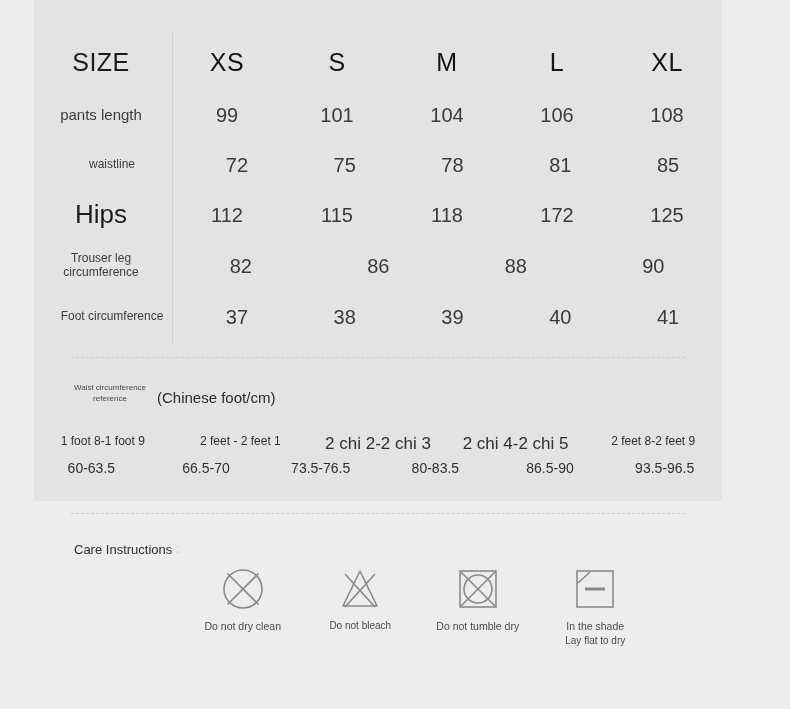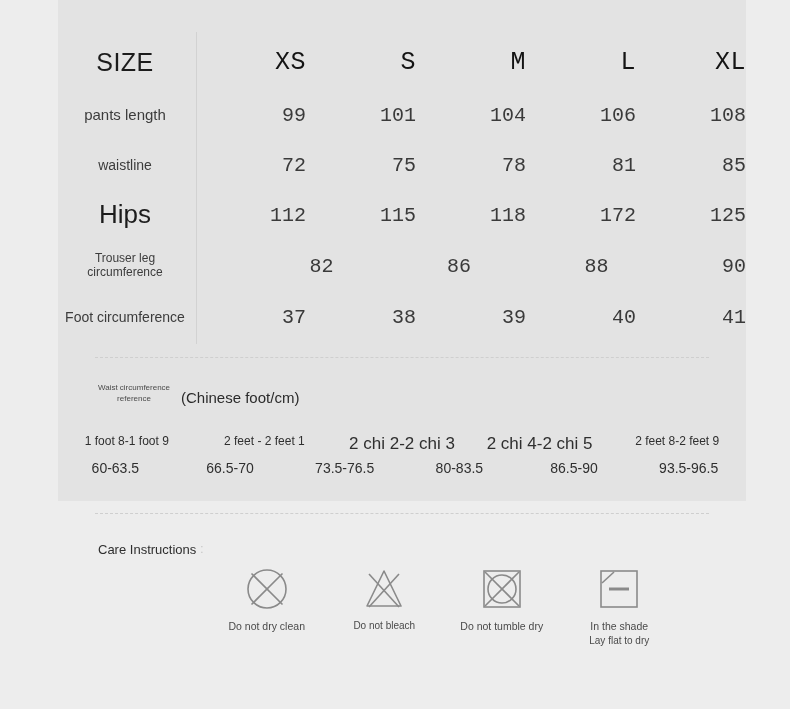--- a/index.html
+++ b/index.html
@@ -9,21 +9,21 @@
   body {
     width: 790px;
     height: 709px;
     background: #ededed;
     font-family: "Liberation Sans", sans-serif;
     overflow: hidden;
     position: relative;
   }
   #panel {
     position: absolute;
-    left: 58px;
+    left: 34px;
     top: 0;
     width: 688px;
     height: 501px;
     background: #e3e3e3;
   }
 
   
   #size-table {
     position: absolute;
     left: 0;
@@ -49,40 +49,39 @@
     width: 138px;
     flex: 0 0 138px;
     text-align: center;
     color: #3c3c3c;
     line-height: 1.15;
     padding-right: 4px;
     box-sizing: border-box;
   }
   .cell {
     flex: 1 1 0;
-    text-align: right;
+    text-align: center;
     color: #3a3a3a;
-    font-family: Liberation Mono, monospace;
   }
 
   .hdr-label {
     font-size: 25px;
     color: #1c1c1c;
     letter-spacing: 0.5px;
   }
   .hdr-cell {
     font-size: 25px;
     color: #141414;
     letter-spacing: 0.5px;
   }
   .val { font-size: 20px; }
 
   .lab-xs  { font-size: 15px; }
   .lab-sm  { font-size: 12px; }
-  .lab-md  { font-size: 14px; }
+  .lab-md  { font-size: 12px; margin-left: 11px; }
   .lab-big { font-size: 26px; color: #1c1c1c; }
 
   
   .dashed {
     position: absolute;
     left: 37px;
     width: 614px;
     height: 0;
     border-top: 1px dashed #cfcfcf;
   }

